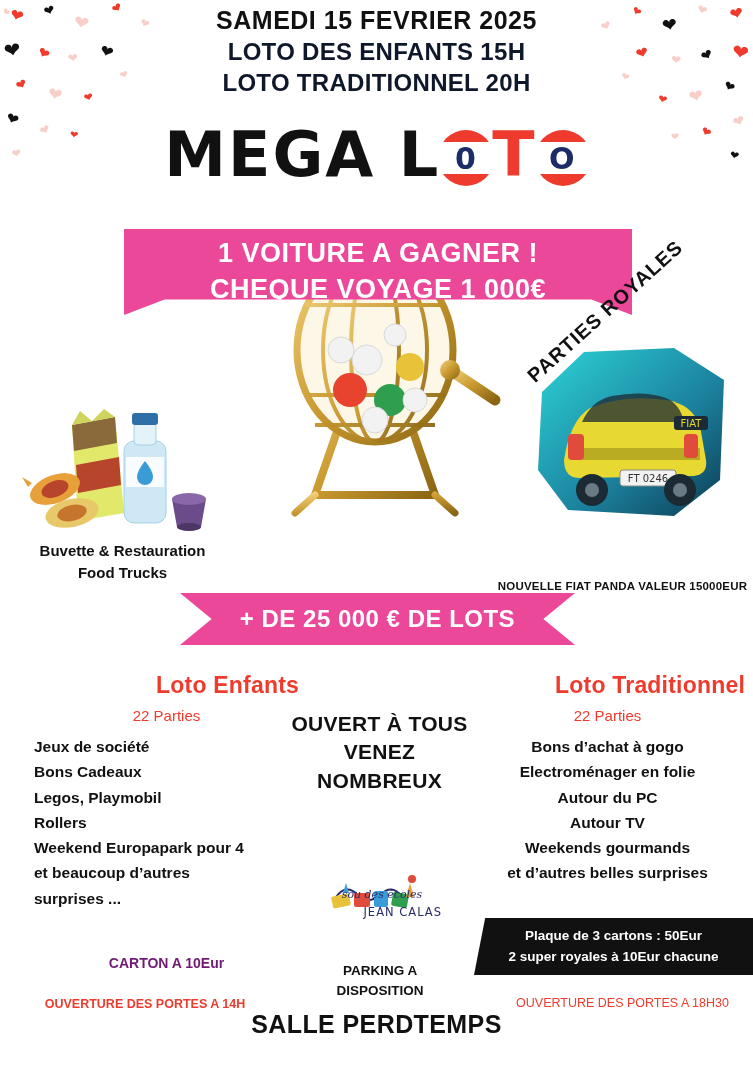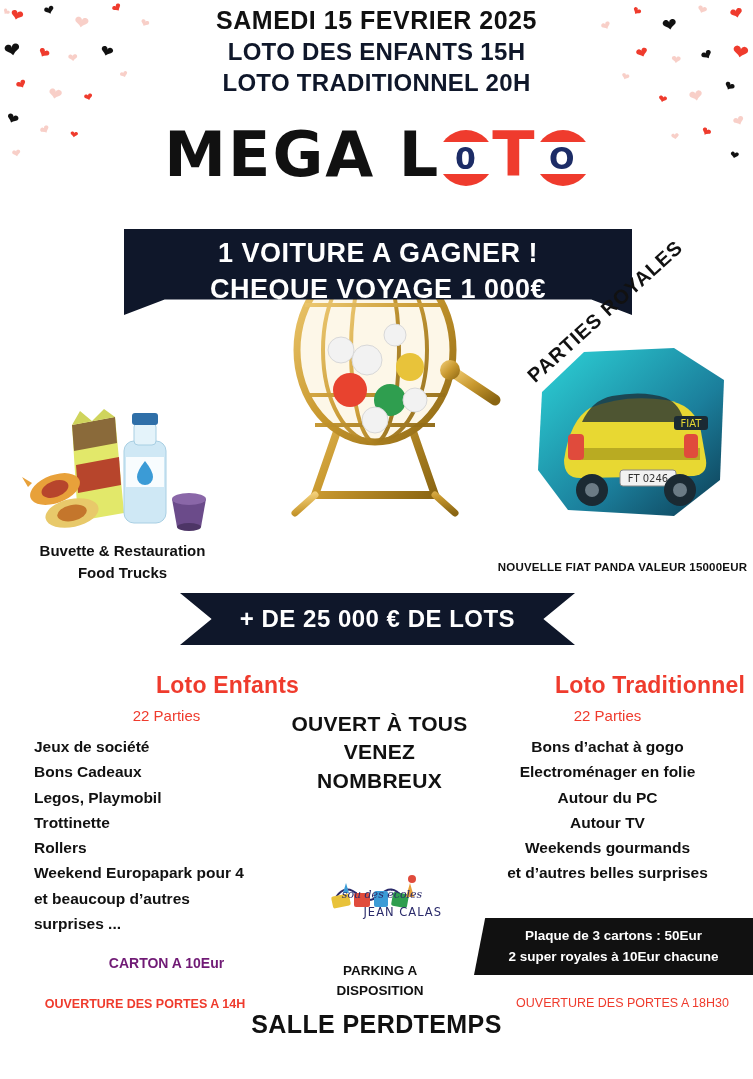--- a/index.html
+++ b/index.html
@@ -48,21 +48,21 @@
   }
   .ball .num {
     position: absolute; inset: 0;
     display: flex; align-items: center; justify-content: center;
     font-size: 30px; color: #1c2c66; font-weight: bold;
   }
 
   
   .banner {
     position: absolute; z-index: 6;
-    background: #0f172a; color: #fff;
+    background: #ec4899; color: #fff;
     text-align: center; font-weight: bold;
   }
   .banner.top {
     top: 229px; left: 124px; width: 508px; height: 86px;
     clip-path: polygon(0 0, 100% 0, 100% 100%, 92% 82%, 8% 82%, 0 100%);
     padding-top: 9px;
   }
   .banner.top .l1 { font-size: 27px; letter-spacing: 0.5px; }
   .banner.top .l2 { font-size: 27px; letter-spacing: 0.5px; margin-top: 5px;}
   .banner.lots {
@@ -85,21 +85,21 @@
   
   .buvette-img { position: absolute; top: 395px; left: 20px; width: 200px; height: 155px; z-index: 3;}
   .buvette-cap {
     position: absolute; top: 540px; left: 10px; width: 225px;
     text-align: center; font-size: 15px; font-weight: bold; line-height: 1.45; z-index: 4;
   }
 
   
   .car-img { position: absolute; top: 330px; left: 524px; width: 215px; height: 215px; z-index: 3;}
   .car-cap {
-    position: absolute; top: 561px; left: 495px; width: 255px;
+    position: absolute; top: 580px; left: 495px; width: 255px;
     text-align: center; font-size: 11.5px; font-weight: bold; letter-spacing: .2px;
   }
 
   
   .col { position: absolute; }
   .col-left  { top: 672px; left: 34px; width: 265px; }
   .col-mid   { top: 710px; left: 282px; width: 195px; text-align: center; }
   .col-right { top: 672px; left: 470px; width: 275px; }
 
   .col h2 {
@@ -314,21 +314,20 @@
 
   <div class="banner lots">+ DE 25 000 € DE LOTS</div>
 
   <div class="col col-left">
     <h2>Loto Enfants</h2>
     <div class="parties">22 Parties</div>
     <div class="list">
       <div>Jeux de société</div>
       <div>Bons Cadeaux</div>
       <div>Legos, Playmobil</div>
-      <div>Trottinette</div>
       <div>Rollers</div>
       <div>Weekend Europapark pour 4</div>
       <div>et beaucoup d’autres</div>
       <div>surprises ...</div>
     </div>
   </div>
   <div class="carton left-carton">CARTON A 10Eur</div>
   <div class="left-open">OUVERTURE DES PORTES A 14H</div>
 
   <div class="col col-mid">

